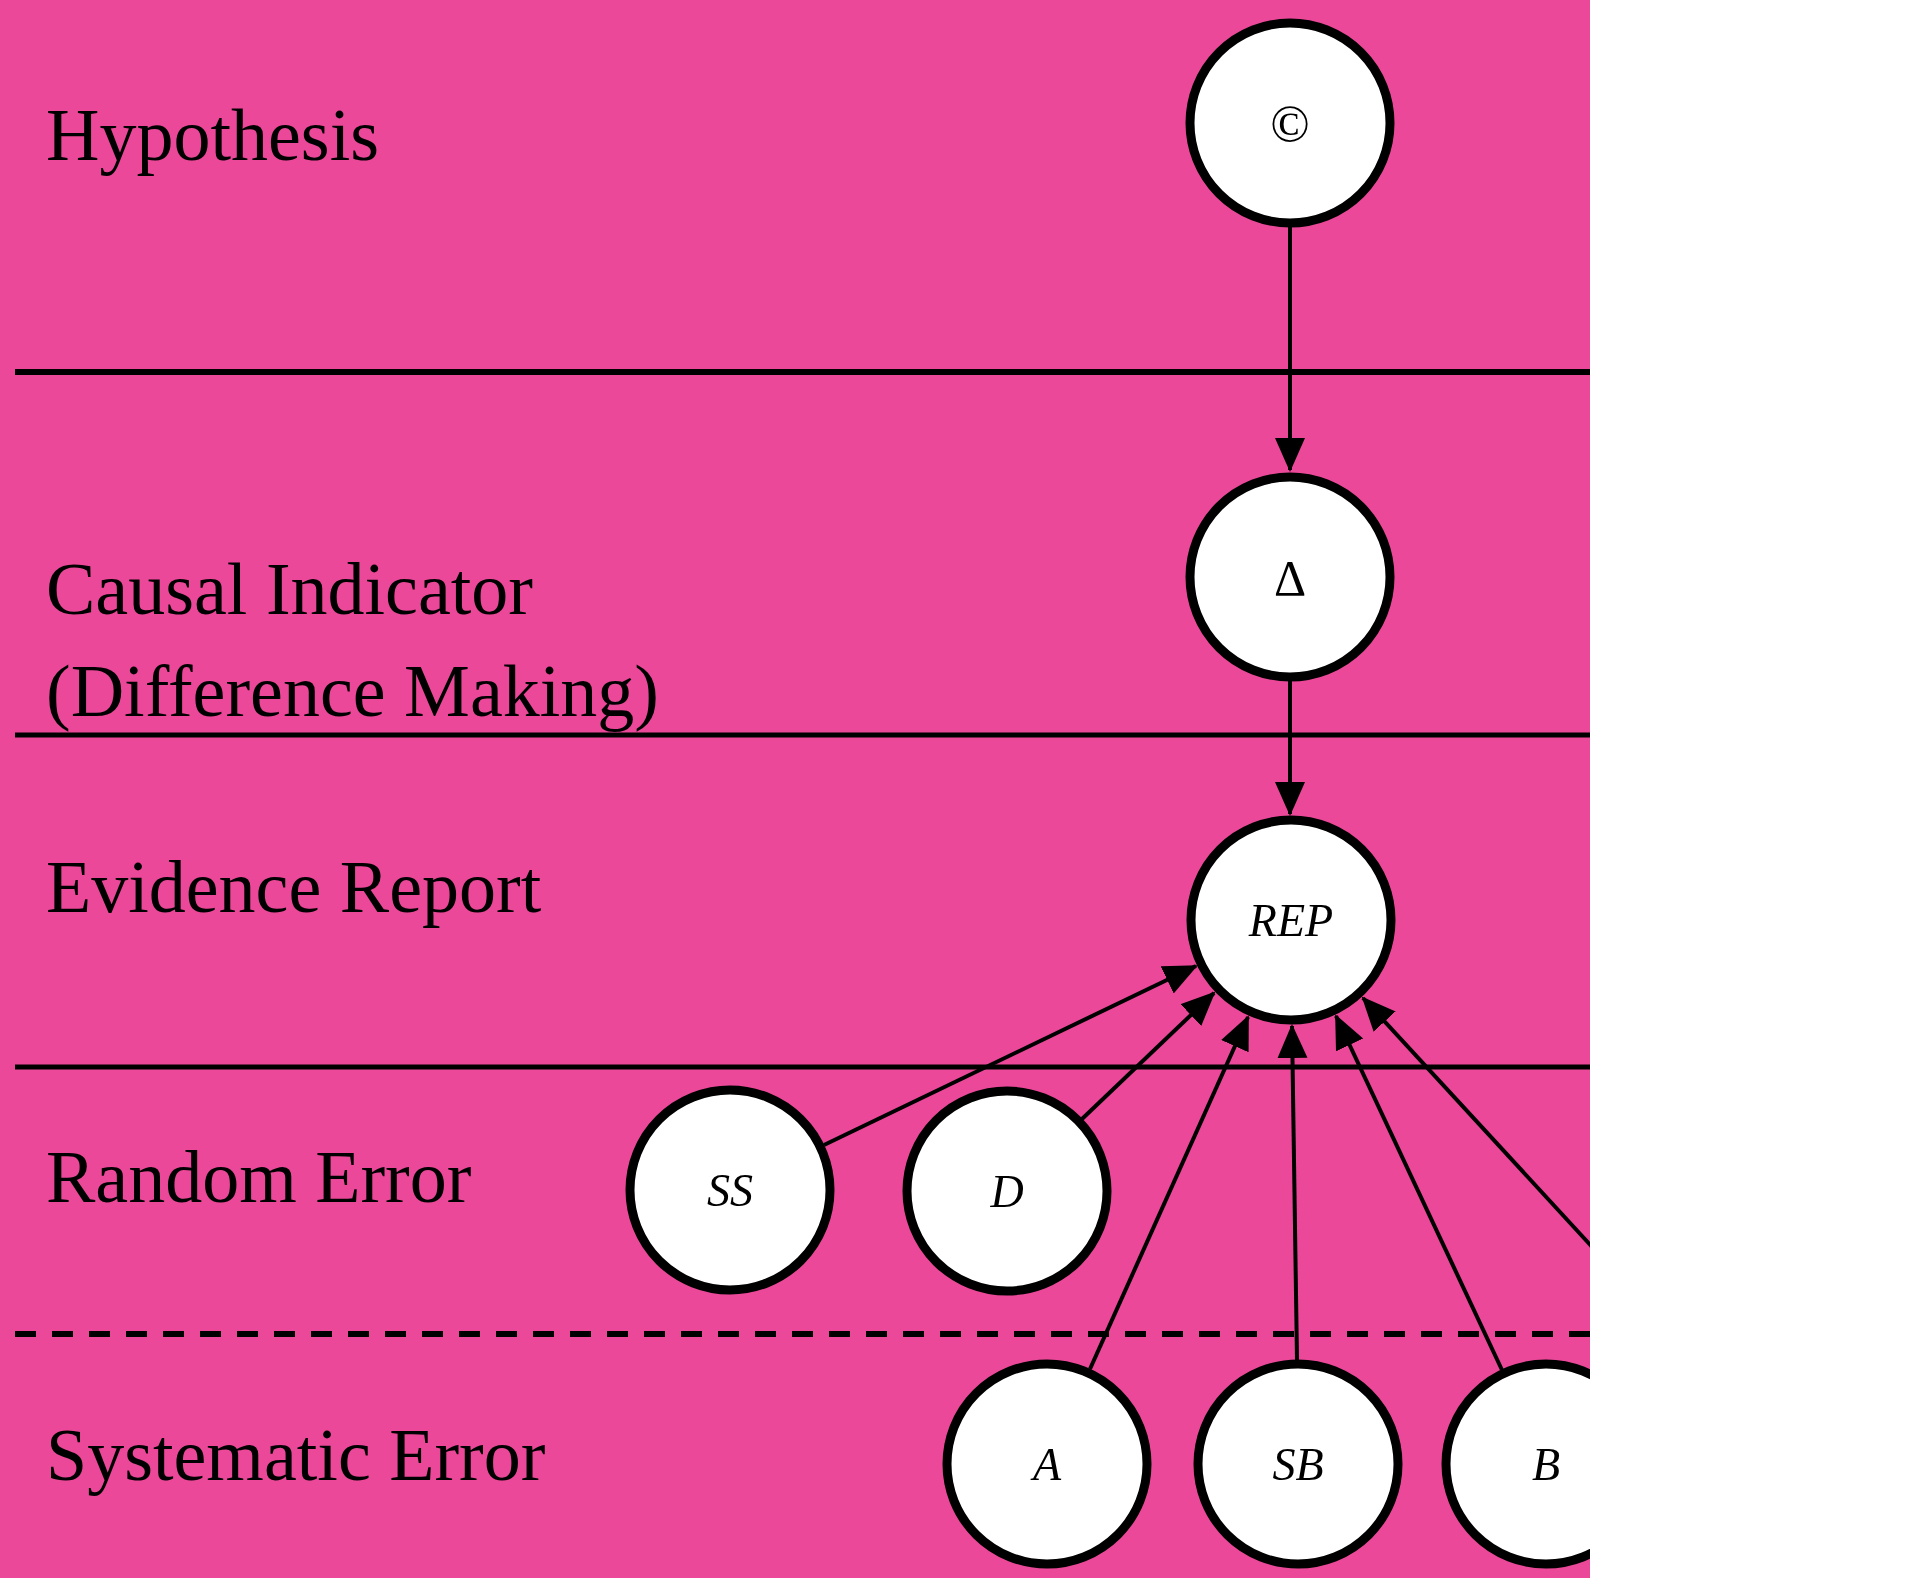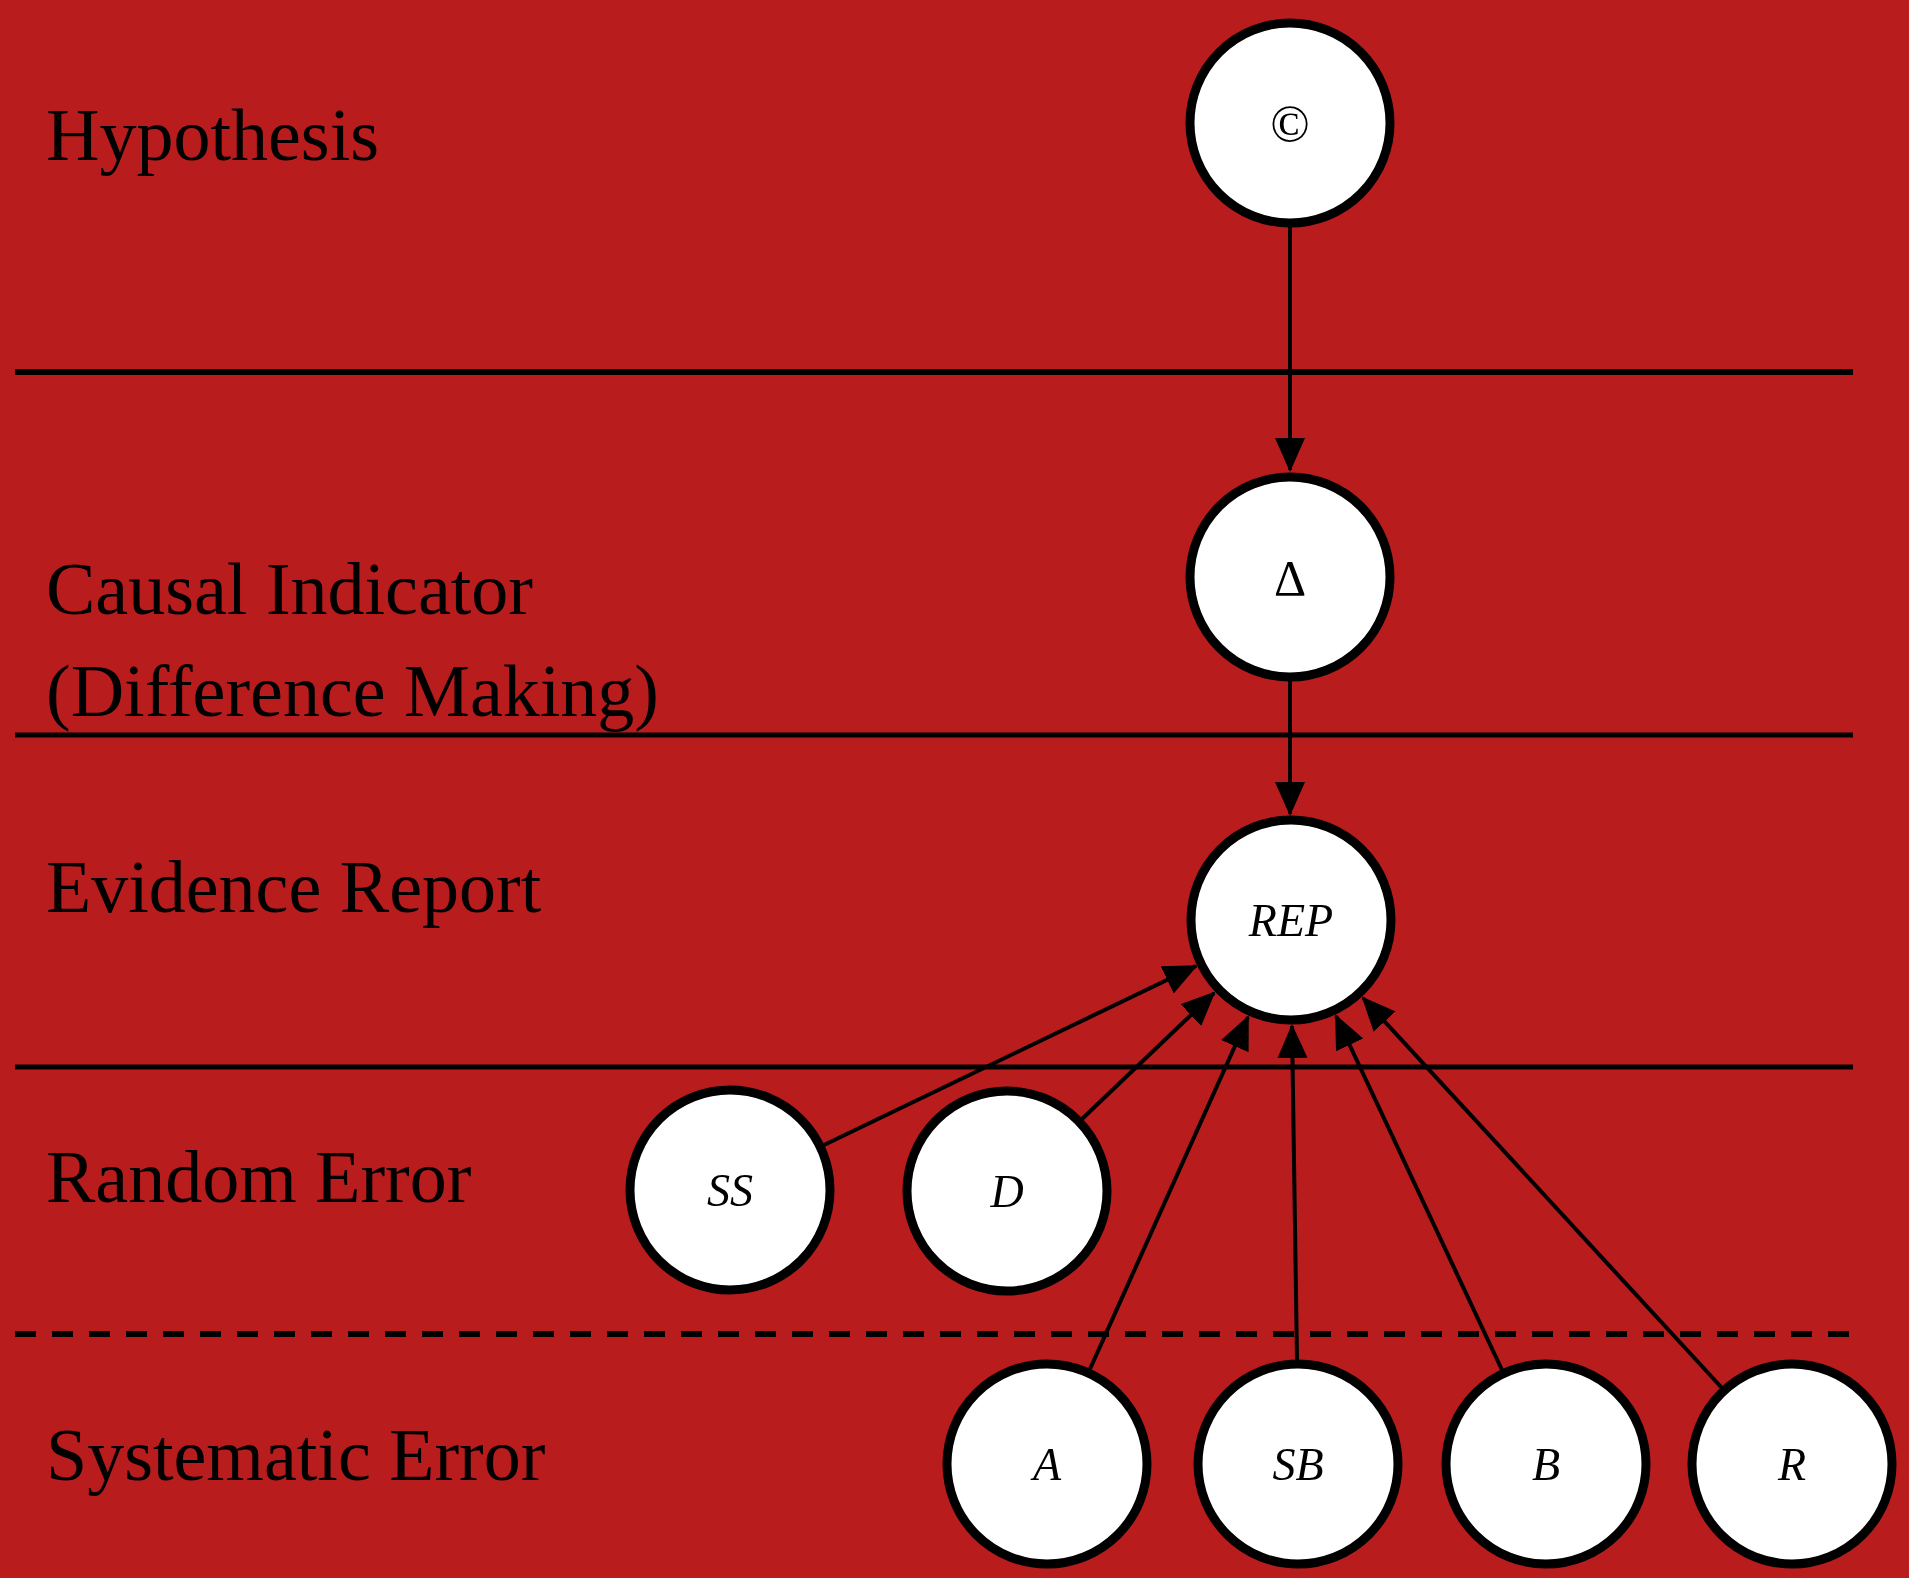--- a/index.html
+++ b/index.html
@@ -2,23 +2,23 @@
 <html><head>
 <meta charset="utf-8">
 <style>
   html, body {
     margin: 0;
     padding: 0;
     background: #ffffff;
   }
   .stage {
     position: relative;
-    width: 1909px;
+    width: 1590px;
     height: 1578px;
-    background: #b91c1c;
+    background: #ec4899;
     overflow: hidden;
   }
   svg {
     display: block;
   }
   .row-label {
     font-family: "Liberation Serif", "DejaVu Serif", serif;
     font-size: 74px;
     fill: #000000;
   }

